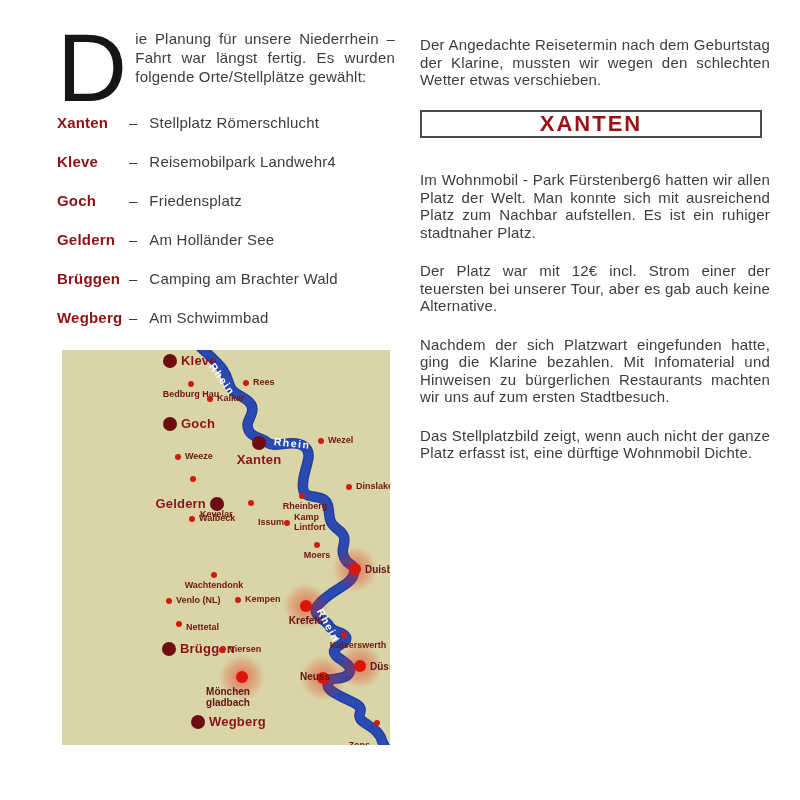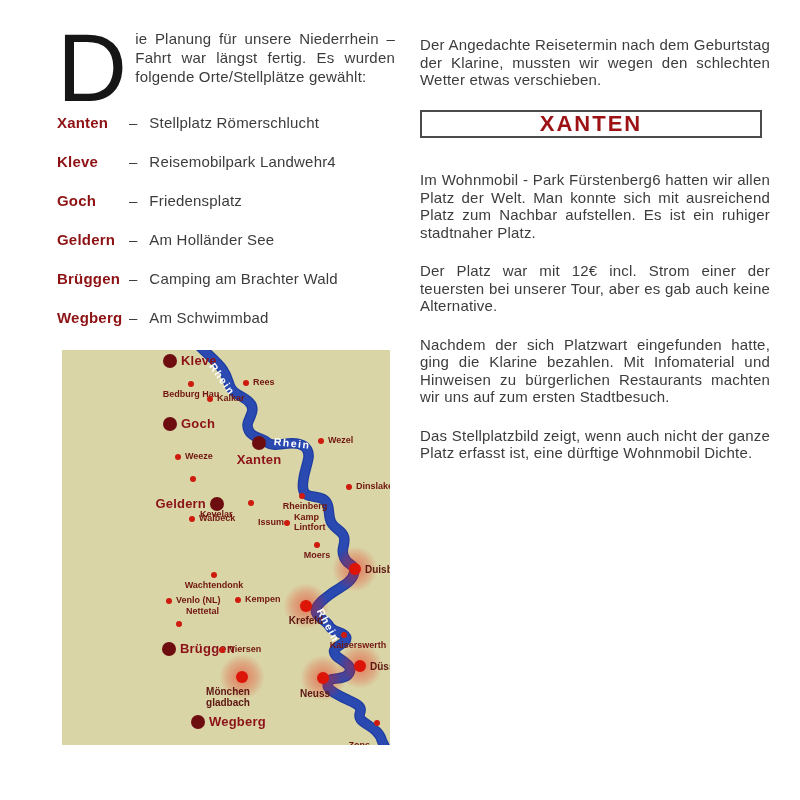--- a/index.html
+++ b/index.html
@@ -126,40 +126,40 @@
 Lintfort</div>
       <div class="dot minor" style="left: 255px; top: 195px;"></div>
       <div class="city-label minor" style="left: 255px; top: 201px; transform: translateX(-50%); text-align: left;">Moers</div>
       <div class="dot minor" style="left: 152px; top: 225px;"></div>
       <div class="city-label minor" style="left: 152px; top: 231px; transform: translateX(-50%); text-align: center;">Wachtendonk</div>
       <div class="dot minor" style="left: 107px; top: 251px;"></div>
       <div class="city-label minor" style="left: 114px; top: 251px; transform: translateY(-50%);">Venlo (NL)</div>
       <div class="dot minor" style="left: 176px; top: 250px;"></div>
       <div class="city-label minor" style="left: 183px; top: 250px; transform: translateY(-50%);">Kempen</div>
       <div class="dot minor" style="left: 117px; top: 274px;"></div>
-      <div class="city-label minor" style="left: 124px; top: 262px; transform: translateY(-50%);">Nettetal</div>
+      <div class="city-label minor" style="left: 124px; top: 278px; transform: translateY(-50%);">Nettetal</div>
       <div class="dot minor" style="left: 282px; top: 285px;"></div>
       <div class="city-label minor" style="left: 296px; top: 291px; transform: translateX(-50%); text-align: center;">Kaiserswerth</div>
       <div class="dot minor" style="left: 160px; top: 300px;"></div>
       <div class="city-label minor" style="left: 167px; top: 300px; transform: translateY(-50%);">Viersen</div>
       <div class="dot minor" style="left: 315px; top: 373px;"></div>
       <div class="city-label minor" style="left: 308px; top: 373px; transform: translate(-100%, -50%); text-align: right; margin-top: 23px;">Zons</div>
       <div class="glow" style="left: 293px; top: 219px;"></div>
       <div class="dot highlight" style="left: 293px; top: 219px;"></div>
       <div class="city-label highlight" style="left: 303px; top: 219px; transform: translateY(-50%);">Duisburg</div>
       <div class="glow" style="left: 244px; top: 256px;"></div>
       <div class="dot highlight" style="left: 244px; top: 256px;"></div>
       <div class="city-label highlight" style="left: 244px; top: 265px; transform: translateX(-50%); text-align: center;">Krefeld</div>
       <div class="glow" style="left: 180px; top: 327px;"></div>
       <div class="dot highlight" style="left: 180px; top: 327px;"></div>
       <div class="city-label highlight" style="left: 166px; top: 336px; transform: translateX(-50%); text-align: right;">Mönchen
 gladbach</div>
       <div class="glow" style="left: 261px; top: 328px;"></div>
       <div class="dot highlight" style="left: 261px; top: 328px;"></div>
-      <div class="city-label highlight" style="left: 253px; top: 338px; transform: translateX(-50%); text-align: left;">Neuss</div>
+      <div class="city-label highlight" style="left: 253px; top: 321px; transform: translateX(-50%); text-align: left;">Neuss</div>
       <div class="glow" style="left: 298px; top: 316px;"></div>
       <div class="dot highlight" style="left: 298px; top: 316px;"></div>
       <div class="city-label highlight" style="left: 308px; top: 316px; transform: translateY(-50%);">Düsseldorf</div>
       <div class="river-label" style="left: 150px; top: 8px; transform: rotate(55deg);">Rhein</div>
       <div class="river-label" style="left: 212px; top: 85px; transform: rotate(6deg);">Rhein</div>
       <div class="river-label" style="left: 258px; top: 253px; transform: rotate(62deg);">Rhein</div>
     </div>
 
   <div class="col-right">
     <p>Der Angedachte Reisetermin nach dem Geburtstag der Klarine, mussten wir wegen den schlechten Wetter etwas verschieben.</p>

